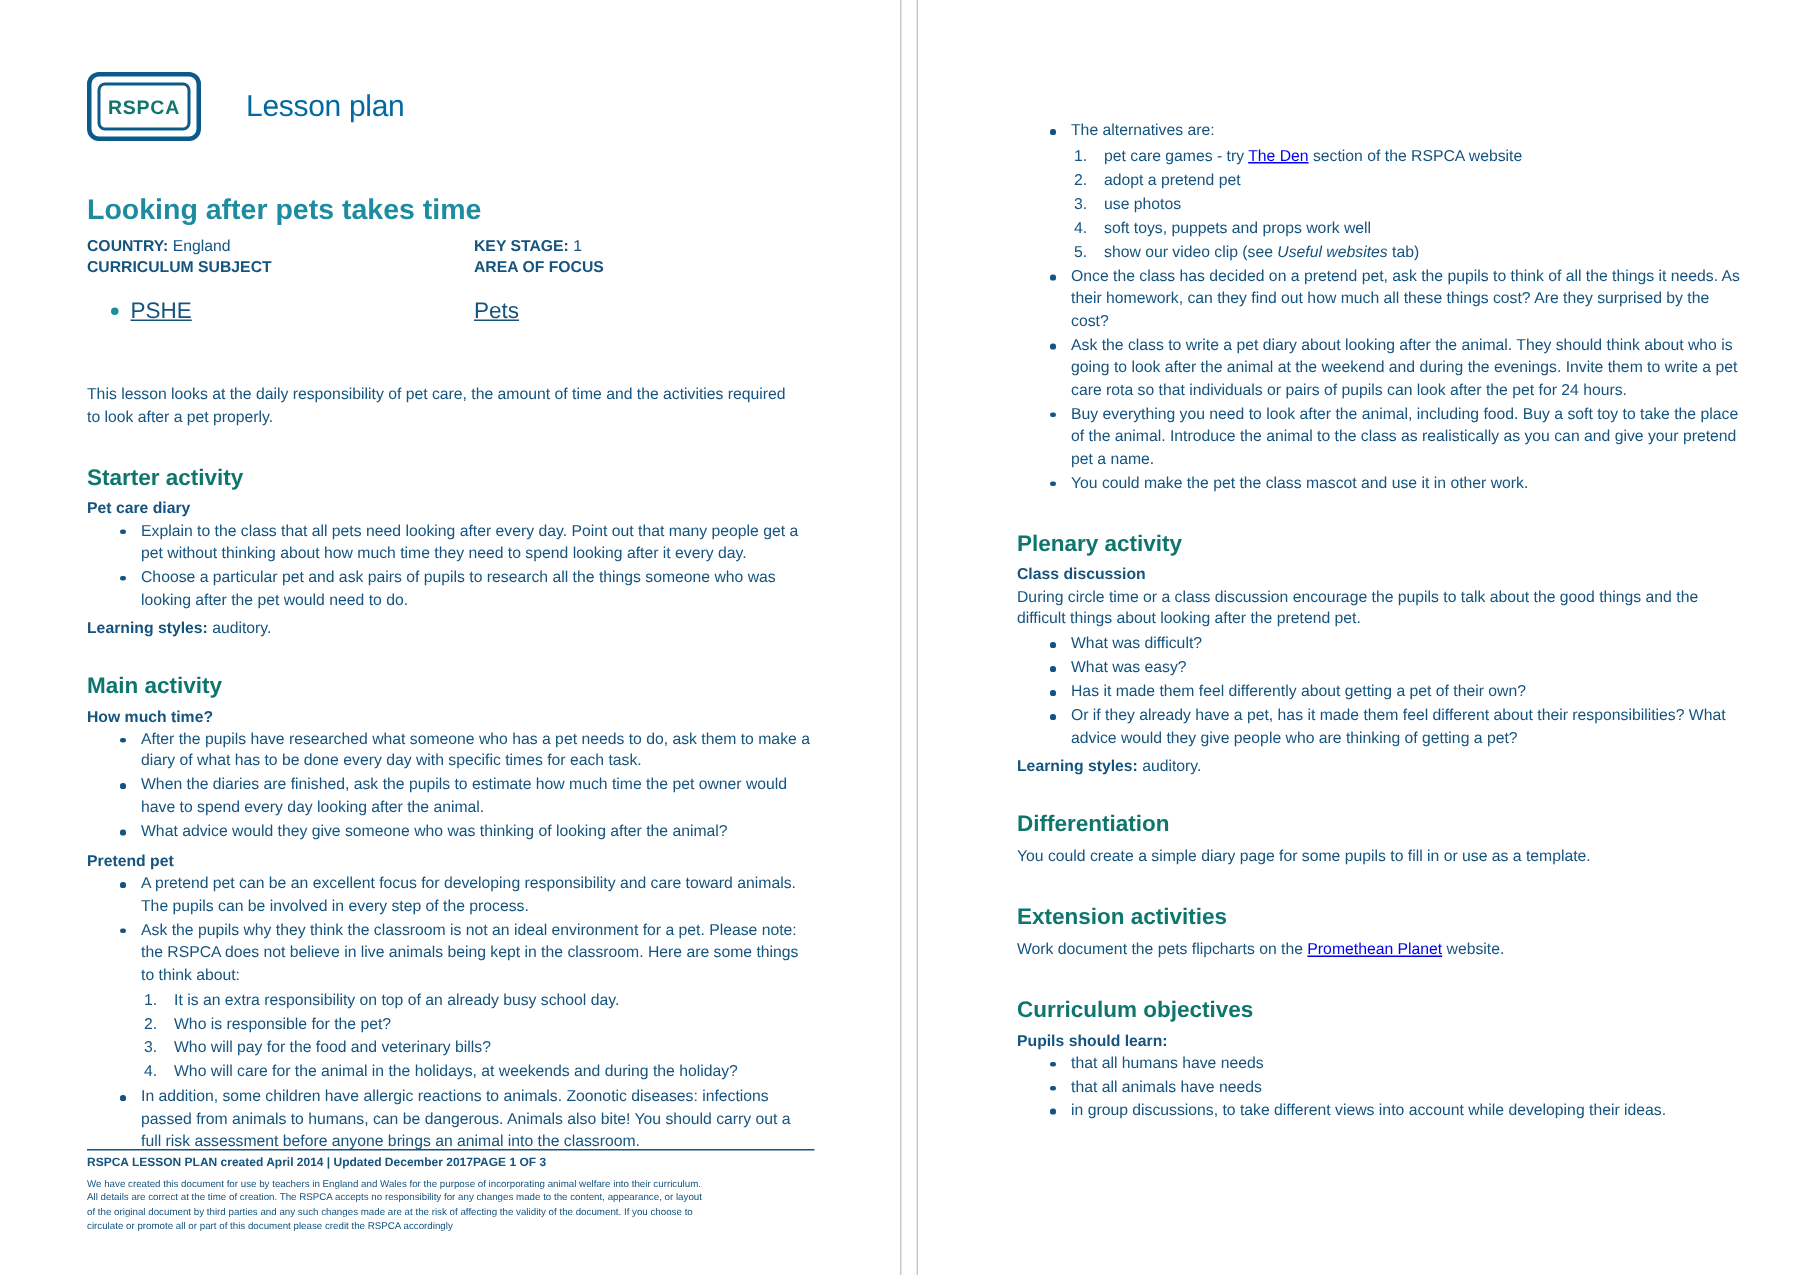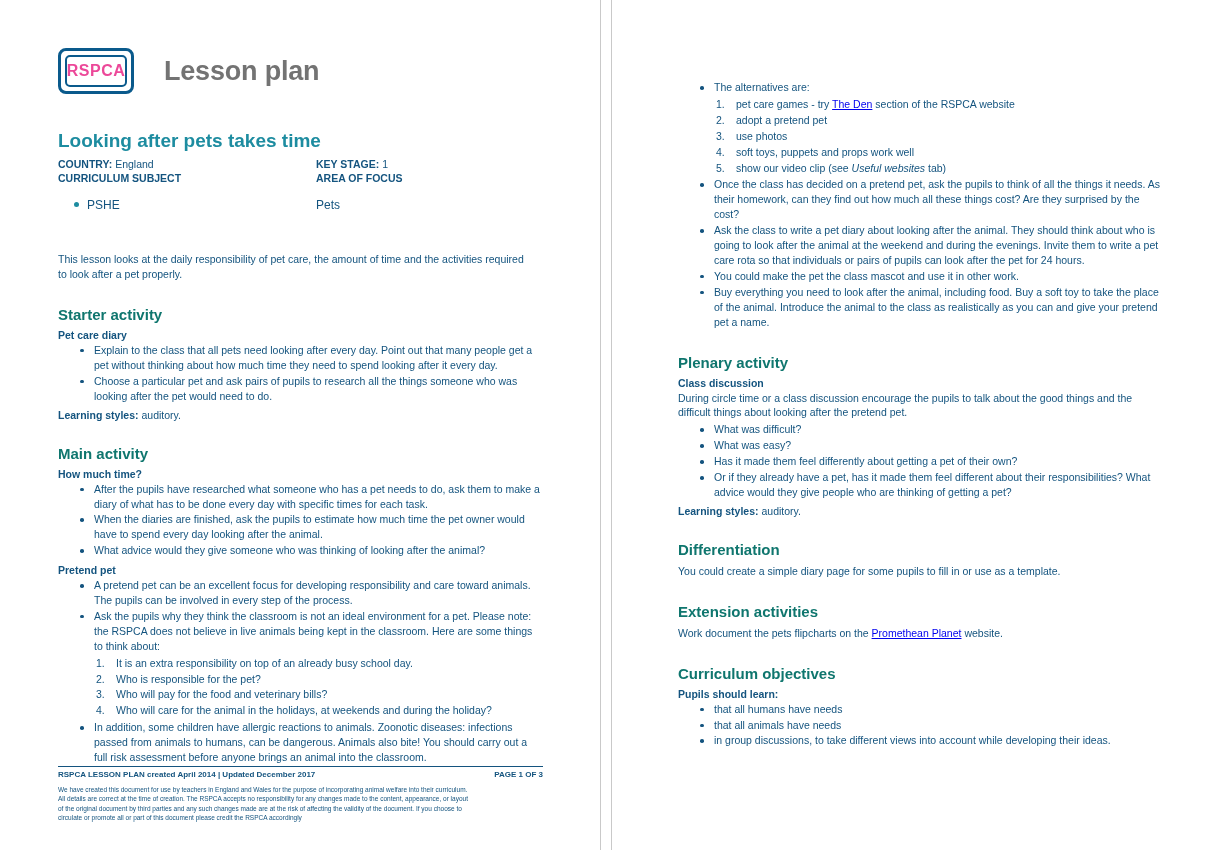--- a/index.html
+++ b/index.html
@@ -61,30 +61,30 @@
     width: 62px;
     height: 32px;
     border: 2px solid #0a5a8c;
     border-radius: 5px;
     display: flex;
     align-items: center;
     justify-content: center;
     box-sizing: border-box;
   }
   .logo-text {
-    font-size: 16px;
-    font-weight: bold;
-    color: #ec4899;
+    font-size: 13px;
+    font-weight: bold;
+    color: #0f766e;
     letter-spacing: 0.5px;
     font-family: "Liberation Sans", sans-serif;
   }
   .doc-title {
-    font-size: 27px;
-    font-weight: bold;
-    color: #737373;
+    font-size: 20px;
+    font-weight: normal;
+    color: #0369a1;
     margin-left: 30px;
     letter-spacing: -0.2px;
   }
 
   
   .lesson-title {
     color: #1d8ca0;
     font-size: 19px;
     font-weight: bold;
     margin: 36px 0 6px 58px;
@@ -100,23 +100,24 @@
   .meta-row {
     display: flex;
   }
   .meta-col-a { width: 258px; }
   .meta-col-b { width: 220px; }
   .meta-label { font-weight: bold; }
   .meta-value { font-weight: normal; color: #14547f; }
   .meta-sub {
     display: flex;
     margin-top: 12px;
-    font-size: 12px;
+    font-size: 15px;
     font-weight: normal;
     color: #14547f;
+    text-decoration: underline;
   }
   .bullet-dot {
     display: inline-block;
     width: 5px;
     height: 5px;
     border-radius: 50%;
     background: #1d8ca0;
     margin-right: 8px;
     margin-left: 16px;
     position: relative;
@@ -218,21 +219,21 @@
     left: 58px;
     bottom: 28px;
     width: 485px;
   }
   .footer-rule {
     border-top: 1.5px solid #14547f;
     margin-bottom: 3px;
   }
   .footer-row {
     display: flex;
-    justify-content: space-between;
+    justify-content: flex-start;
     font-size: 8px;
     font-weight: bold;
     color: #14547f;
   }
   .footer-disclaimer {
     margin-top: 6px;
     font-size: 6.5px;
     color: #14547f;
     line-height: 1.42;
     max-width: 410px;
@@ -341,22 +342,22 @@
       <ol class="nl nested">
         <li><span>pet care games - try </span><a class="ul-link" href="#">The Den</a><span> section of the RSPCA website</span></li>
         <li>adopt a pretend pet</li>
         <li>use photos</li>
         <li>soft toys, puppets and props work well</li>
         <li><span>show our video clip (see </span><span class="ital">Useful websites</span><span> tab)</span></li>
       </ol>
       <ul class="bl nested">
         <li>Once the class has decided on a pretend pet, ask the pupils to think of all the things it needs. As their homework, can they find out how much all these things cost? Are they surprised by the cost?</li>
         <li>Ask the class to write a pet diary about looking after the animal. They should think about who is going to look after the animal at the weekend and during the evenings. Invite them to write a pet care rota so that individuals or pairs of pupils can look after the pet for 24 hours.</li>
+        <li>Buy everything you need to look after the animal, including food. Buy a soft toy to take the place of the animal. Introduce the animal to the class as realistically as you can and give your pretend pet a name.</li>
         <li>You could make the pet the class mascot and use it in other work.</li>
-        <li>Buy everything you need to look after the animal, including food. Buy a soft toy to take the place of the animal. Introduce the animal to the class as realistically as you can and give your pretend pet a name.</li>
       </ul>
     </div>
 
     <div class="section-h">Plenary activity</div>
     <div class="sub-h">Class discussion</div>
     <div class="body-p">During circle time or a class discussion encourage the pupils to talk about the good things and the difficult things about looking after the pretend pet.</div>
     <div class="list-wrap">
       <ul class="bl">
         <li>What was difficult?</li>
         <li>What was easy?</li>

